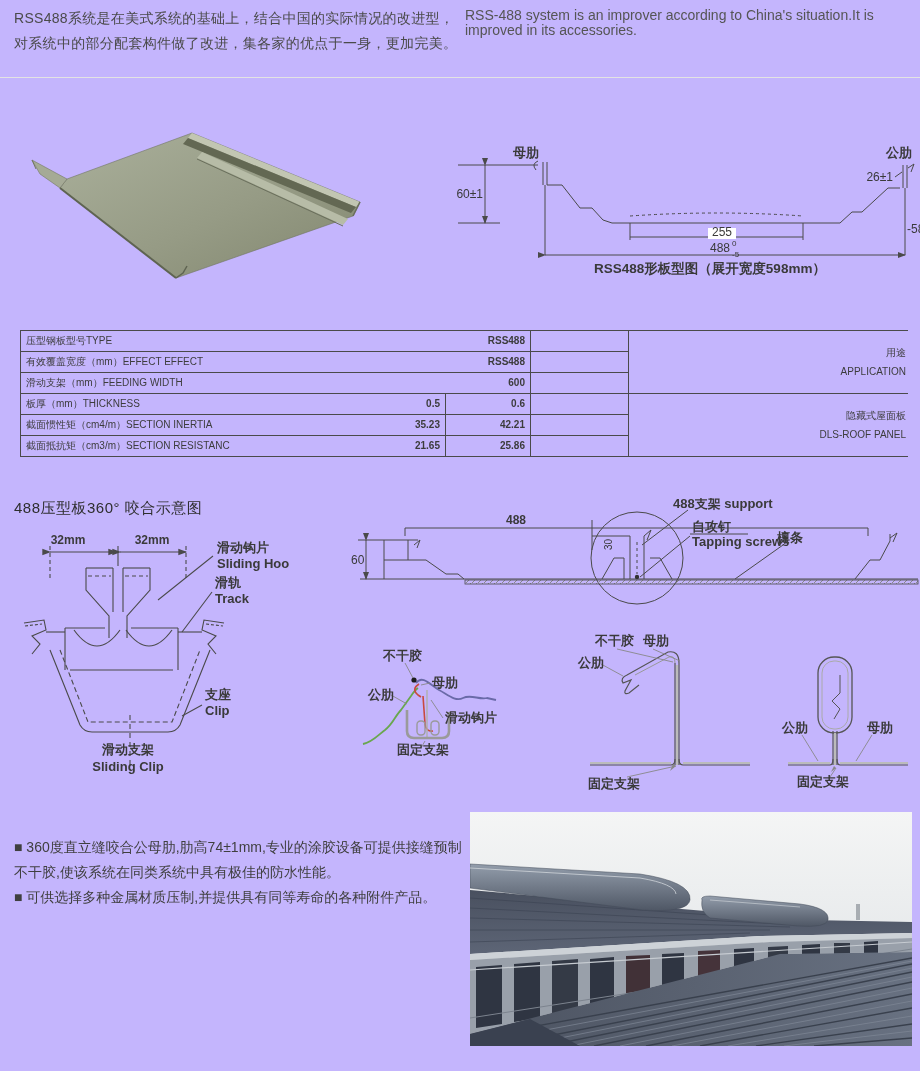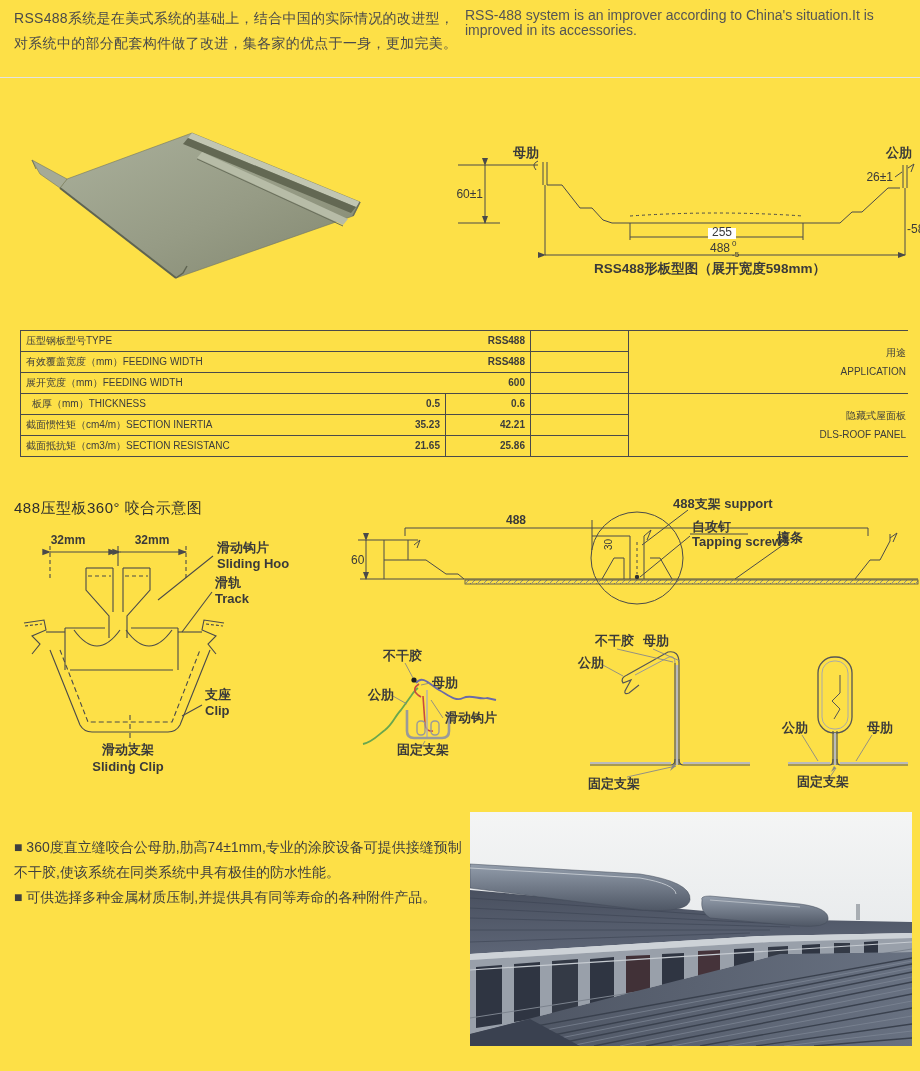--- a/index.html
+++ b/index.html
@@ -1,16 +1,16 @@
 <!DOCTYPE html>
 <html><head>
 <meta charset="utf-8">
 <style>
   html,body{margin:0;padding:0;background:#fff;}
-  .page{position:relative;width:920px;height:1071px;background:#fde047;overflow:hidden;
+  .page{position:relative;width:920px;height:1071px;background:#c4b5fd;overflow:hidden;
         font-family:"Liberation Sans",sans-serif;color:#424242;}
   .abs{position:absolute;}
   .intro-zh{left:14px;top:6px;width:450px;font-size:14px;line-height:25px;color:#4a4a4a;letter-spacing:.3px;}
   .intro-en{left:465px;top:8px;width:452px;font-size:14px;line-height:15px;color:#555;}
   .top-rule{left:0;top:77px;width:920px;height:1px;background:#e3e3e3;}
   .tline{position:absolute;background:#4a4a4a;}
   .spec{left:20px;top:330px;width:890px;height:126px;font-size:10px;color:#3c3c3c;}
   .srow{position:absolute;height:21px;line-height:21px;white-space:nowrap;}
   .sval{position:absolute;height:21px;line-height:21px;text-align:right;font-weight:bold;}
   .rcell{position:absolute;left:608px;width:278px;height:63px;display:flex;flex-direction:column;
@@ -103,23 +103,23 @@
     <div class="tline" style="left:0;top:42px;width:608px;height:1px"></div>
     <div class="tline" style="left:0;top:84px;width:608px;height:1px"></div>
     <div class="tline" style="left:0;top:105px;width:608px;height:1px"></div>
 
     <div class="tline" style="left:0;top:0;width:1px;height:126px"></div>
     <div class="tline" style="left:425px;top:63px;width:1px;height:63px"></div>
     <div class="tline" style="left:510px;top:0;width:1px;height:126px"></div>
     <div class="tline" style="left:608px;top:0;width:1px;height:126px"></div>
 
     <div class="srow" style="left:6px;top:0">压型钢板型号TYPE</div>
-    <div class="srow" style="left:6px;top:21px">有效覆盖宽度（mm）FEEDING WIDTH</div>
-    <div class="srow" style="left:6px;top:42px">展开宽度（mm）FEEDING WIDTH</div>
-    <div class="srow" style="left:12px;top:63px">板厚（mm）THICKNESS</div>
+    <div class="srow" style="left:6px;top:21px">有效覆盖宽度（mm）EFFECT EFFECT</div>
+    <div class="srow" style="left:6px;top:42px">滑动支架（mm）FEEDING WIDTH</div>
+    <div class="srow" style="left:6px;top:63px">板厚（mm）THICKNESS</div>
     <div class="srow" style="left:6px;top:84px">截面惯性矩（cm4/m）SECTION INERTIA</div>
     <div class="srow" style="left:6px;top:105px">截面抵抗矩（cm3/m）SECTION RESISTANC</div>
 
     <div class="sval" style="left:400px;top:0;width:105px">RSS488</div>
     <div class="sval" style="left:400px;top:21px;width:105px">RSS488</div>
     <div class="sval" style="left:400px;top:42px;width:105px">600</div>
 
     <div class="sval" style="left:340px;top:63px;width:80px">0.5</div>
     <div class="sval" style="left:430px;top:63px;width:75px">0.6</div>
     <div class="sval" style="left:340px;top:84px;width:80px">35.23</div>

